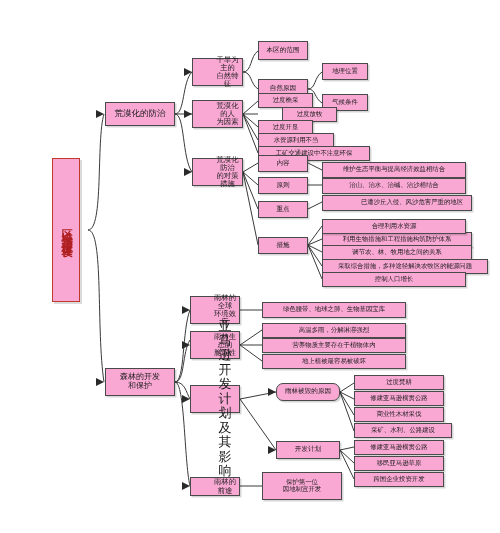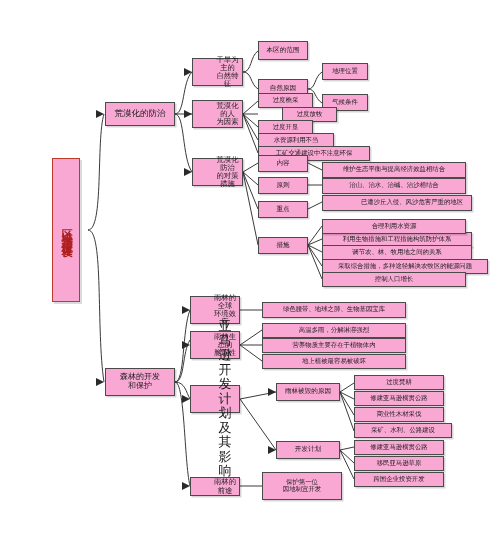--- a/index.html
+++ b/index.html
@@ -143,21 +143,21 @@
   <div class="node leaf" style="left:262px;top:302px;width:144px;height:16px;">绿色腰带、地球之肺、生物基因宝库</div>
 
   <div class="node l2" style="left:190px;top:331px;width:50px;height:28px;white-space:pre-line;">雨林生态的
 脆弱性</div>
   <div class="node leaf" style="left:262px;top:323px;width:144px;height:15px;">高温多雨，分解淋溶强烈</div>
   <div class="node leaf" style="left:262px;top:338px;width:144px;height:15px;">营养物质主要存在于植物体内</div>
   <div class="node leaf" style="left:262px;top:354px;width:144px;height:15px;">地上植被最容易被破坏</div>
 
   <div class="node l2" style="left:190px;top:385px;width:50px;height:28px;white-space:pre-line;font-size:13px;">亚马逊开发计
 划及其影响</div>
-  <div class="node l3" style="left:276px;top:383px;width:64px;height:18px;">雨林被毁的原因</div>
+  <div class="node l3" style="left:276px;top:383px;width:64px;height:18px;border-radius:7px;">雨林被毁的原因</div>
   <div class="node leaf" style="left:354px;top:375px;width:90px;height:15px;">过度焚耕</div>
   <div class="node leaf" style="left:354px;top:391px;width:90px;height:15px;">修建亚马逊横贯公路</div>
   <div class="node leaf" style="left:354px;top:407px;width:90px;height:15px;">商业性木材采伐</div>
   <div class="node leaf" style="left:354px;top:423px;width:98px;height:15px;">采矿、水利、公路建设</div>
 
   <div class="node l3" style="left:276px;top:441px;width:64px;height:18px;">开发计划</div>
   <div class="node leaf" style="left:354px;top:440px;width:90px;height:15px;">修建亚马逊横贯公路</div>
   <div class="node leaf" style="left:354px;top:456px;width:90px;height:15px;">移民亚马逊草原</div>
   <div class="node leaf" style="left:354px;top:472px;width:90px;height:15px;">跨国企业投资开发</div>
 

